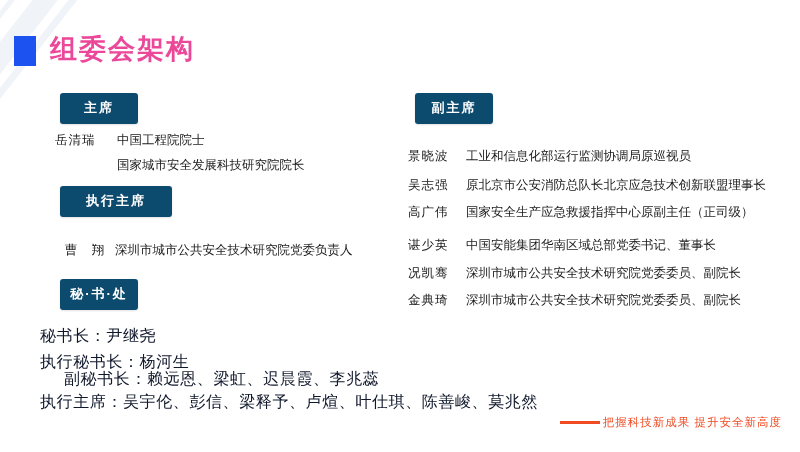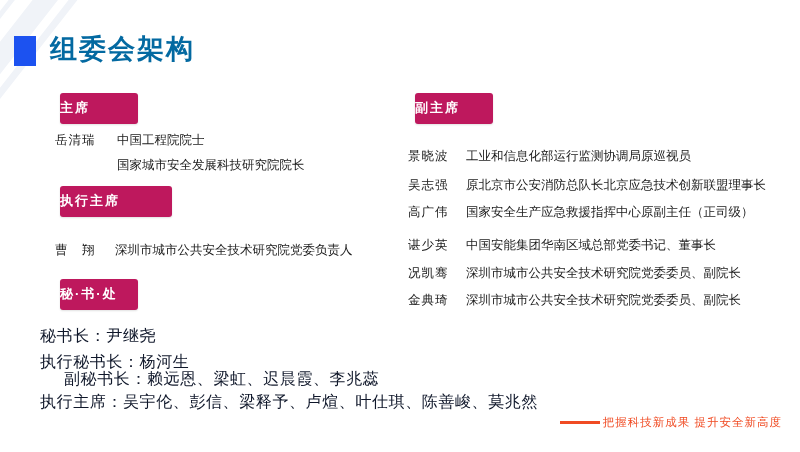--- a/index.html
+++ b/index.html
@@ -43,32 +43,32 @@
     width: 22px;
     height: 30px;
     background: #1c52f0;
   }
   .slide-title {
     position: absolute;
     left: 50px;
     top: 30px;
     font-size: 27px;
     font-weight: bold;
-    color: #0369a1;
+    color: #ec4899;
     letter-spacing: 2px;
     line-height: 38px;
   }
   .pill {
     position: absolute;
-    background: #be185d;
+    background: #0c4a6e;
     color: #ffffff;
     font-size: 13px;
     font-weight: bold;
     letter-spacing: 2px;
-    text-align: left;
+    text-align: center;
     border-radius: 3px;
     padding: 6px 0 7px 0;
     box-shadow: 0 1px 2px rgba(0,0,0,0.12);
   }
   #pill-chair   { left: 60px;  top: 93px;  width: 78px; }
   #pill-exec    { left: 60px;  top: 186px; width: 112px; }
   #pill-sec     { left: 60px;  top: 279px; width: 78px; }
   #pill-vice    { left: 415px; top: 93px;  width: 78px; }
 
   .row {
@@ -85,21 +85,21 @@
   }
   .name.wide { width: 60px; }
   .role { display: inline-block; font-family: Liberation Mono, monospace; }
 
   
   #chair-r0 { left: 55px; top: 131px; }
   #chair-r1 { left: 55px; top: 156px; }
   #chair-r1 .name { visibility: hidden; }
 
   
-  #exec-r0 { left: 55px; top: 241px; }
+  #exec-r0 { left: 55px; top: 241px; text-align: center; }
 
   
   .sec-line {
     position: absolute;
     left: 40px;
     font-size: 16px;
     color: #0f172a;
     letter-spacing: 0.6px;
     white-space: nowrap;
   }

